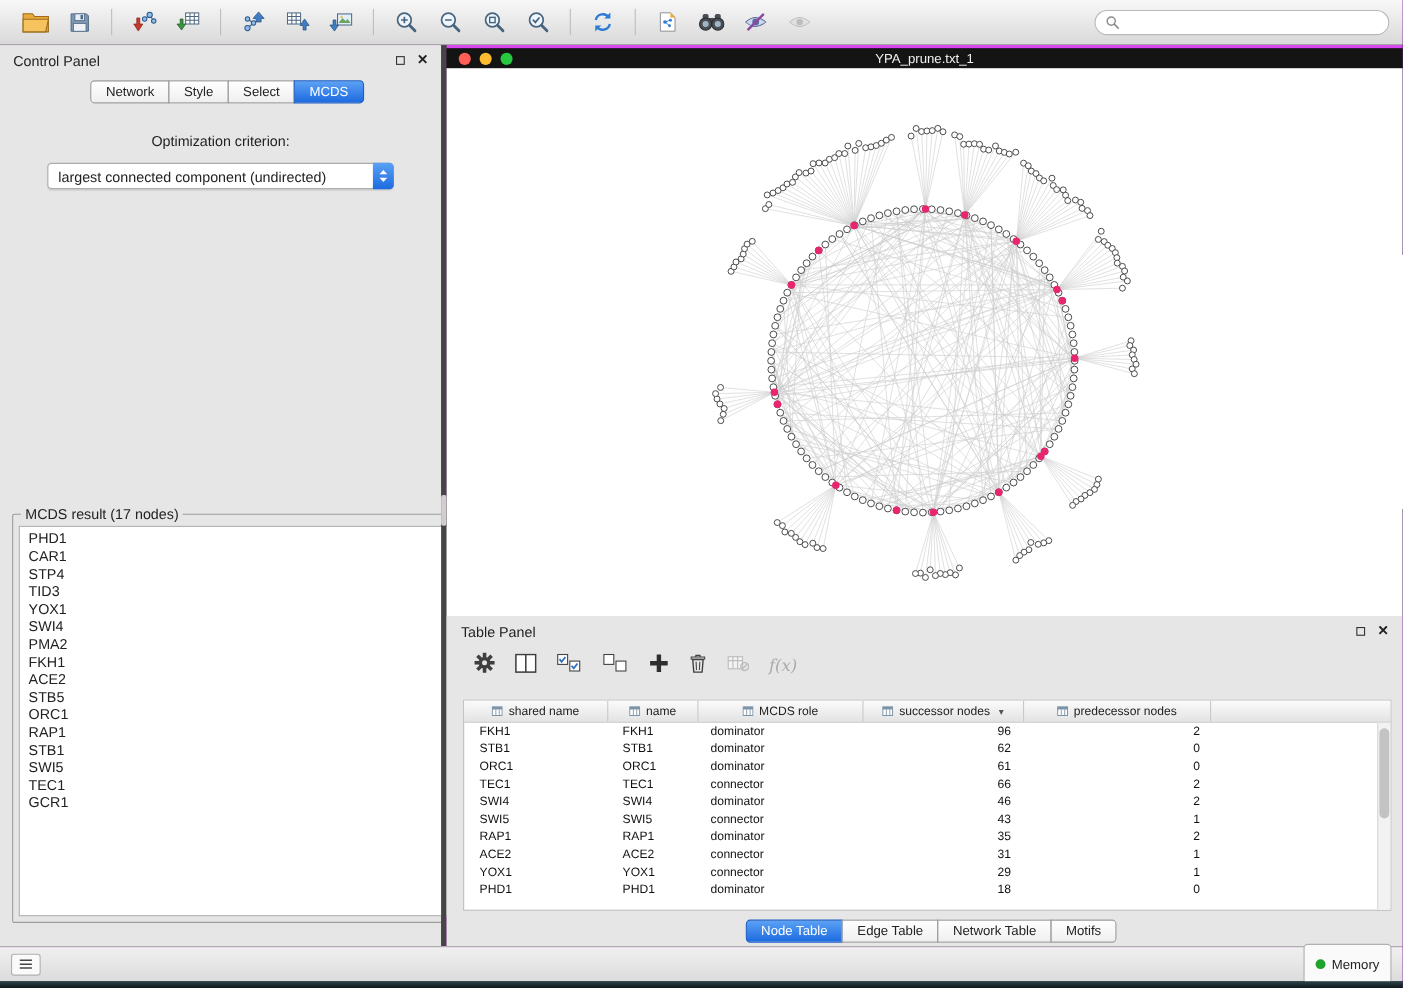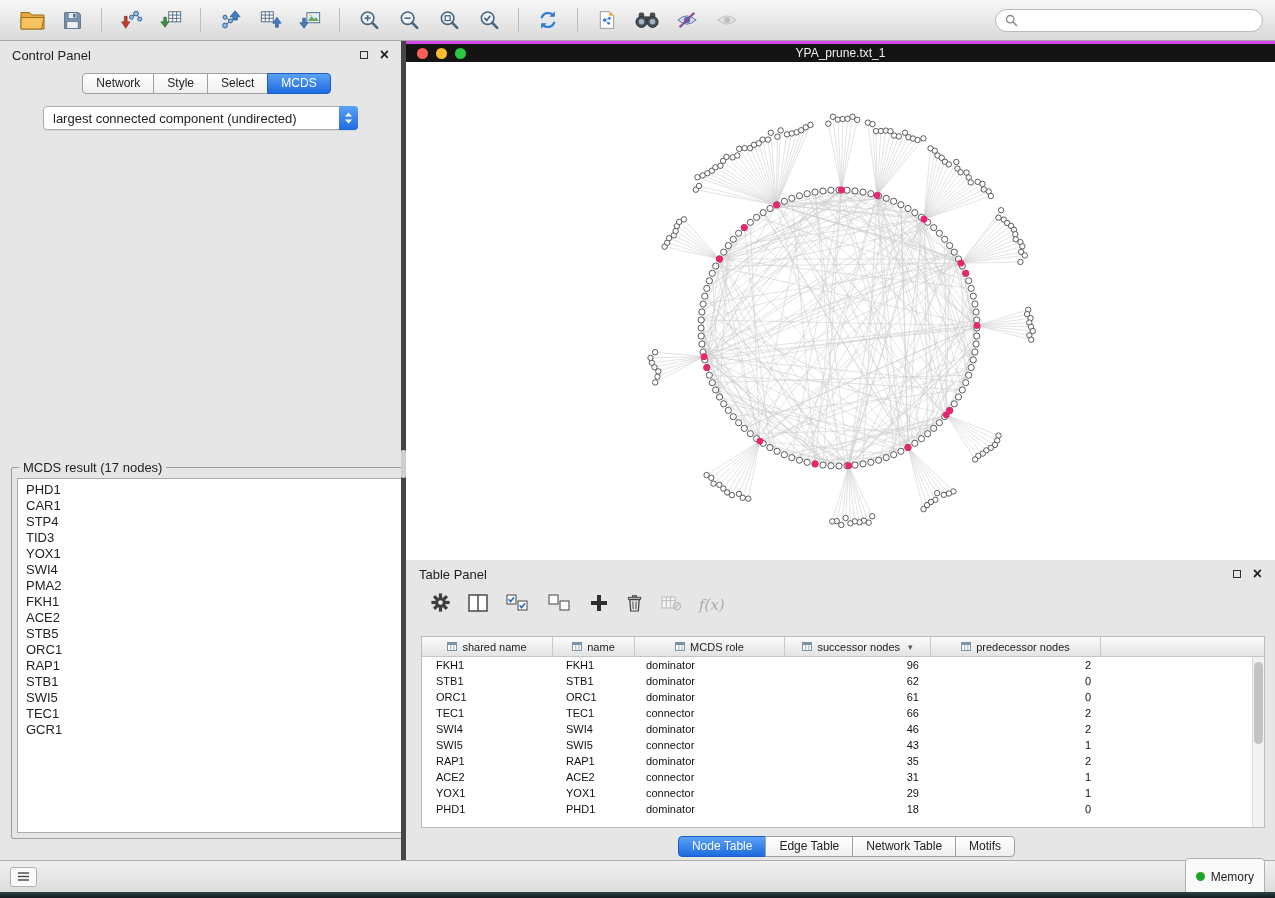--- a/index.html
+++ b/index.html
@@ -241,20 +241,21 @@
       <span>Control Panel</span>
       <span class="panel-float"></span>
       <span class="panel-close">×</span>
     </div>
     <div class="seg-tabs">
       <div class="seg first">Network</div>
       <div class="seg">Style</div>
       <div class="seg">Select</div>
       <div class="seg last active">MCDS</div>
     </div>
+    <div class="opt-label">Optimization criterion:</div>
     <div class="dropdown">
       <span>largest connected component (undirected)</span>
       <span class="dd-ctl">
         <svg width="9" height="12" viewBox="0 0 9 12">
             <path d="M4.5 0.5 8 4.5H1z" fill="#fff"></path>
             <path d="M4.5 11.5 1 7.5h7z" fill="#fff"></path>
           </svg>
       </span>
     </div>
     <div class="groupbox">

